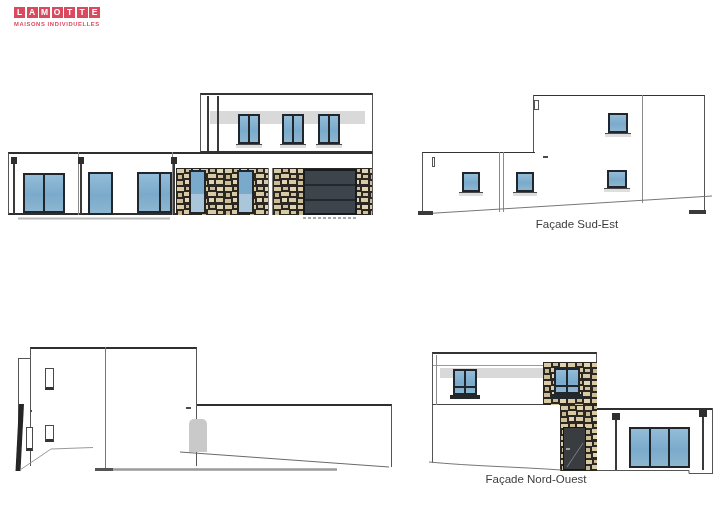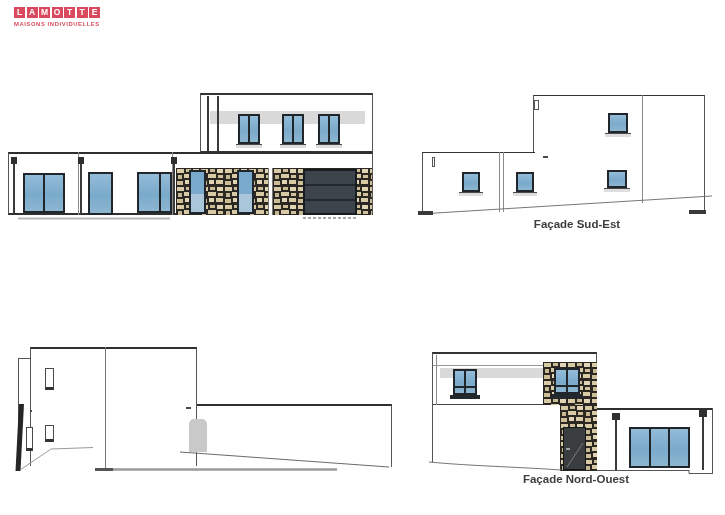--- a/index.html
+++ b/index.html
@@ -1,18 +1,18 @@
 <!DOCTYPE html>
 <html><head>
 <meta charset="utf-8">
 <style>
   html,body{margin:0;padding:0;background:#fff;}
   #sheet{position:relative;width:725px;height:515px;background:#fff;overflow:hidden;
          font-family:"Liberation Sans",sans-serif;}
-  .grp{position:absolute;left:0;top:0;width:100%;height:100%;font-weight:bold;}
+  .grp{position:absolute;left:0;top:0;width:100%;height:100%;}
   
   .blk{position:absolute;background:#fff;box-sizing:border-box;}
   .vline{position:absolute;width:1px;background:#8a8a8a;}
   .spout{position:absolute;width:2px;background:#3a3a3a;}
   .head{position:absolute;background:#2f2f2f;}
   .band{position:absolute;background:#d9d9d9;}
   
   .win{position:absolute;background:#20262b;display:flex;gap:2px;padding:2px;box-sizing:border-box;}
   .win .p{flex:1;background:linear-gradient(180deg,#93bcd8 0%,#7aaacb 55%,#8db6d0 100%);}
   .win.duo .p{background:linear-gradient(180deg,#7aaacb 55%,#a9c6da 55%);}
@@ -213,21 +213,21 @@
     <div class="blk" style="left:597px;top:408px;width:115px;height:62px;border-top:2px solid #2f2f2f;"></div>
     <div class="head" style="left:612px;top:413px;width:8px;height:7px;"></div>
     <div class="spout" style="left:615px;top:420px;height:50px;"></div>
     <div class="head" style="left:699px;top:410px;width:8px;height:7px;"></div>
     <div class="spout" style="left:702px;top:417px;height:53px;"></div>
     <div class="win" style="left:629px;top:427px;width:61px;height:41px;">
         <div class="p"></div>
         <div class="p"></div>
         <div class="p"></div>
       </div>
-    <div class="caption" style="left:476px;top:473px;">Façade Nord-Ouest</div>
+    <div class="caption" style="left:436px;top:473px;">Façade Nord-Ouest</div>
   </div>
 
   <svg class="overlay" width="725" height="515">
 
     <line x1="18" y1="218.5" x2="170" y2="218.5" stroke="#b8b8b8" stroke-width="2"></line>
     <line x1="303" y1="218" x2="357" y2="218" stroke="#555" stroke-width="1" stroke-dasharray="3,2"></line>
 
     <line x1="420" y1="214" x2="712" y2="196" stroke="#777" stroke-width="1"></line>
     <rect x="418" y="211" width="15" height="4" fill="#3a3a3a"></rect>
     <rect x="689" y="210" width="17" height="4" fill="#3a3a3a"></rect>

